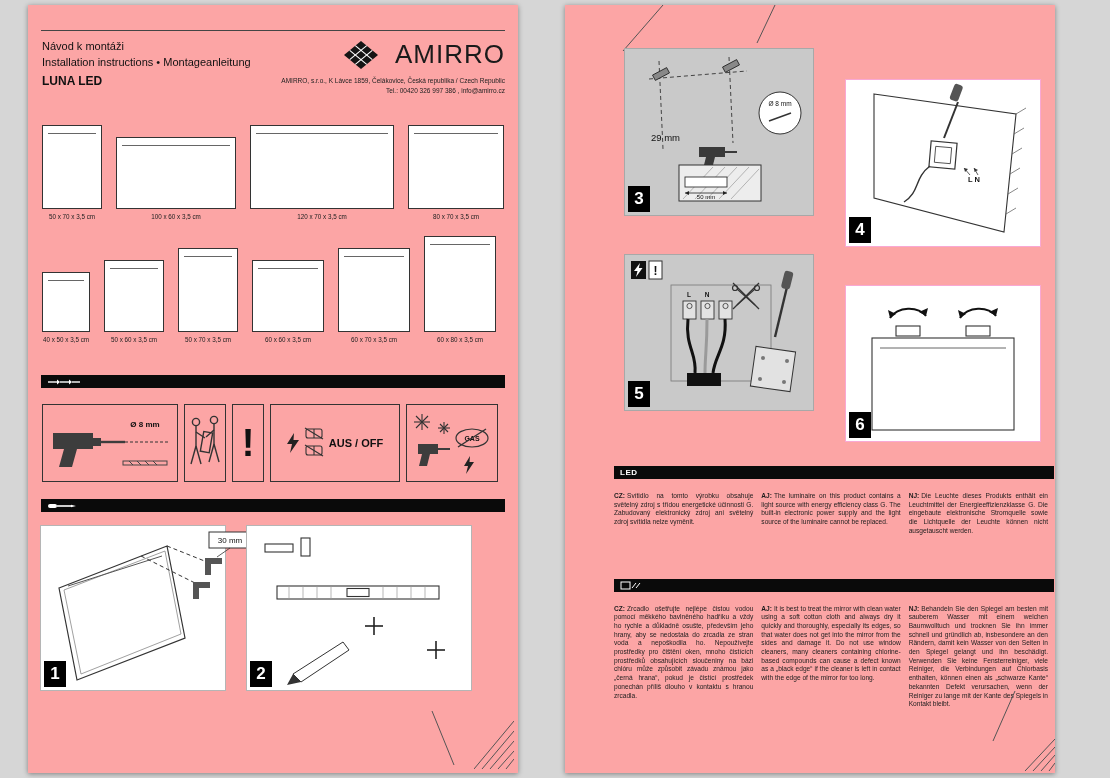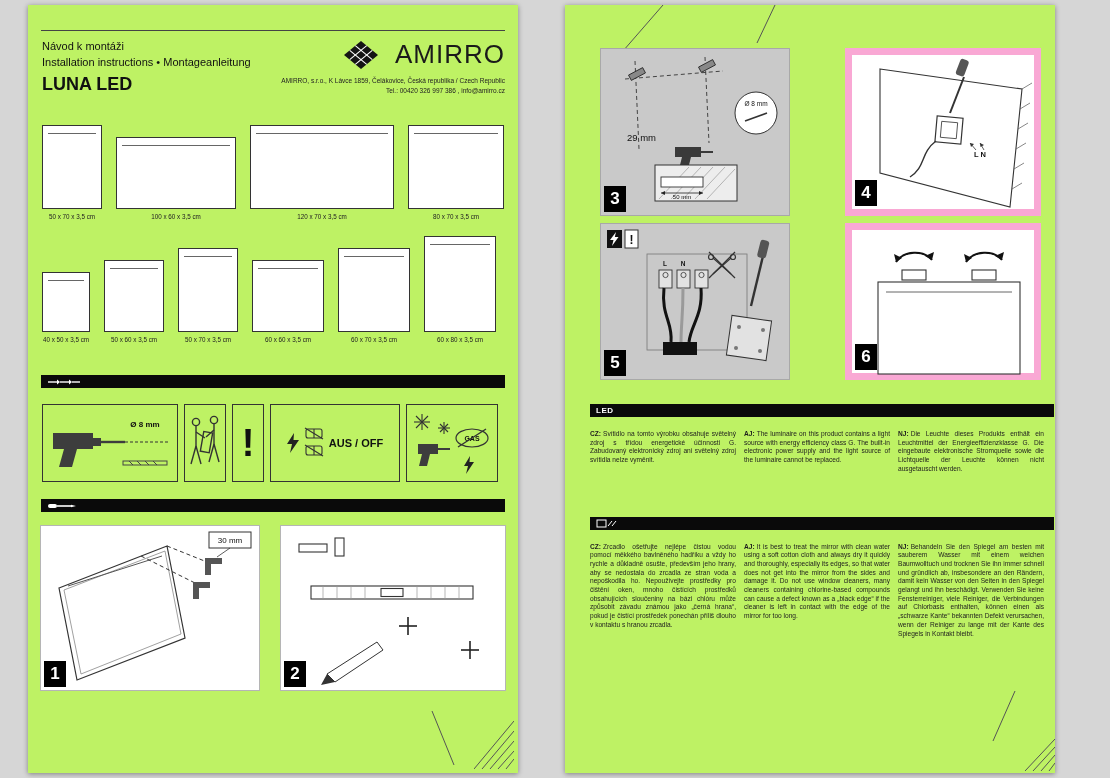--- a/index.html
+++ b/index.html
@@ -1,26 +1,26 @@
 <!DOCTYPE html>
 <html><head>
 <meta charset="utf-8">
 <style>
   * { margin:0; padding:0; box-sizing:border-box; }
   html,body { width:1110px; height:778px; }
   body { background:#d6d6d6; font-family:"Liberation Sans", sans-serif; color:#111; position:relative; overflow:hidden; }
-  .page { position:absolute; top:5px; width:490px; height:768px; background:#bef264; box-shadow:0 1px 5px rgba(0,0,0,.4); }
+  .page { position:absolute; top:5px; width:490px; height:768px; background:#fca5a5; box-shadow:0 1px 5px rgba(0,0,0,.4); }
   #page1 { left:28px; }
-  #page2 { left:565px; }
+  #page2 { left:565px;padding-left:24px; }
 
   
   .top-rule { margin:25px 13px 0 13px; border-top:1px solid #444; }
   .p1-header { display:flex; justify-content:space-between; padding:8px 13px 0 14px; height:78px; }
   .h-line { font-size:11px; line-height:1.45; }
-  .product { font-size:18px; font-weight:bold; margin-top:3px; }
+  .product { font-size:12px; font-weight:bold; margin-top:3px; }
   .header-right { text-align:right; }
   .brand-row { display:flex; align-items:center; justify-content:flex-end; gap:16px; }
   .brand-text { font-size:26px; letter-spacing:1px; color:#1a1a1a; }
   .addr { font-size:6.5px; line-height:1.6; margin-top:6px; color:#222; }
 
   .bar { background:#0a0a0a; color:#fff; height:13px; margin:0 13px; display:flex; align-items:center; padding:0 6px; font-size:8px; font-weight:bold; letter-spacing:.5px; gap:4px; }
 
   
   .sizes-row { display:flex; align-items:flex-end; gap:14px; padding:0 14px; }
   .row1 { margin-top:16px; }
@@ -39,21 +39,21 @@
   .bar3 { margin-top:17px; }
   .steps-row { display:flex; gap:20px; padding:0 12px; margin-top:13px; }
   .step-box { position:relative; border:1px solid #b5b5b5; background:#fff; }
   .badge { position:absolute; left:3px; bottom:3px; width:22px; height:26px; background:#000; color:#fff; font-size:17px; font-weight:bold; display:flex; align-items:center; justify-content:center; }
 
   
   .p2-steps { display:flex; flex-wrap:wrap; justify-content:space-between; padding:0 14px 0 35px; margin-top:43px; }
   .p2-step { position:relative; }
   .p2-rowgap { height:7px; width:100%; }
   .graybg { background:#c9c9c9; border:1px solid #a8a8a8; }
-  .whitebg { background:#fff; border:7px solid #f9a8d4; }
+  .whitebg { background:#fff; border:1px solid #f9a8d4;margin-top:31px; }
 
   .p2bar { margin:0 1px 0 25px; }
   .barled { margin-top:24px; }
   .cols { display:flex; gap:8px; padding:0 7px 0 25px; margin-top:13px; }
   .col { width:146px; font-size:6.6px; line-height:1.32; text-align:justify; color:#1d1d1d; }
   .col b { margin-right:2px; }
   .barcare { margin-top:43px; }
 
   svg { display:block; font-family:"Liberation Sans", sans-serif; }
   .deco { position:absolute; }
@@ -246,21 +246,21 @@
 
   <div class="bar bar3">
     <svg width="30" height="8" viewBox="0 0 30 8">
       <rect x="1" y="2" width="9" height="4" rx="2" fill="#fff"></rect>
       <rect x="10" y="3.2" width="14" height="1.6" fill="#fff"></rect>
       <polygon points="24,2.8 29,4 24,5.2" fill="#fff"></polygon>
     </svg>
   </div>
 
   <div class="steps-row">
-    <div class="step-box" style="width:220px;height:166px">
+    <div class="step-box" style="width:186px;height:166px">
       <svg width="218" height="164" viewBox="0 0 218 164">
         <polygon points="18,62 126,20 144,112 36,154" fill="#fff" stroke="#333" stroke-width="1.2"></polygon>
         <polygon points="23,64 124,25 140,108 40,148" fill="none" stroke="#888" stroke-width=".8"></polygon>
         <line x1="27" y1="60" x2="121" y2="30" stroke="#555" stroke-width="1"></line>
         <line x1="126" y1="20" x2="166" y2="36" stroke="#333" stroke-width="1" stroke-dasharray="4,3"></line>
         <line x1="100" y1="30" x2="156" y2="58" stroke="#333" stroke-width="1" stroke-dasharray="4,3"></line>
         <g fill="#555">
           <rect x="164" y="32" width="17" height="6"></rect>
             <rect x="164" y="38" width="6" height="11"></rect>
           <rect x="152" y="56" width="17" height="6"></rect>

